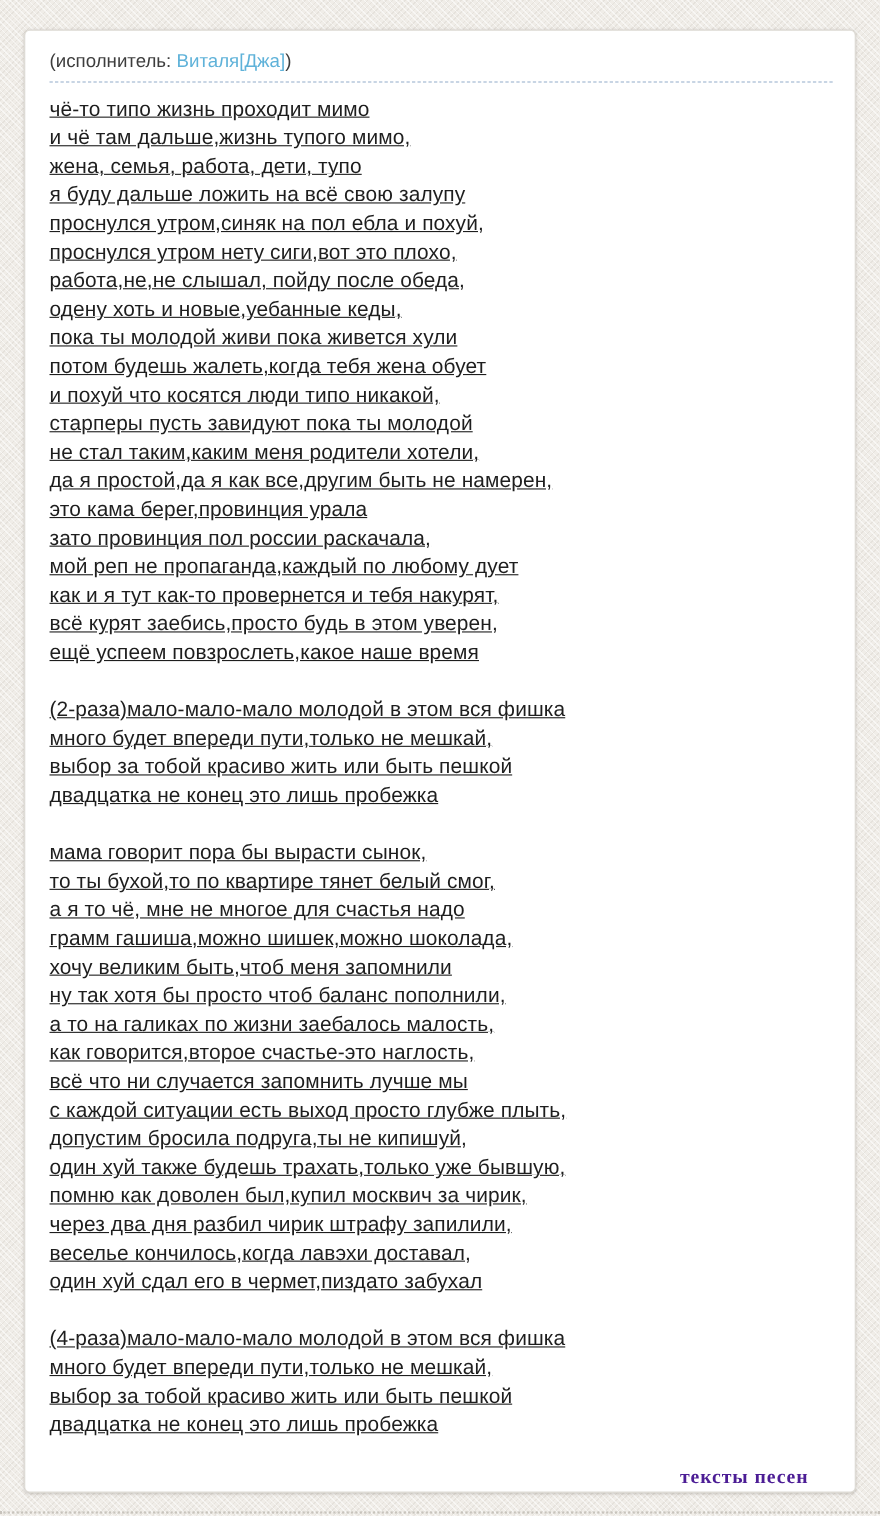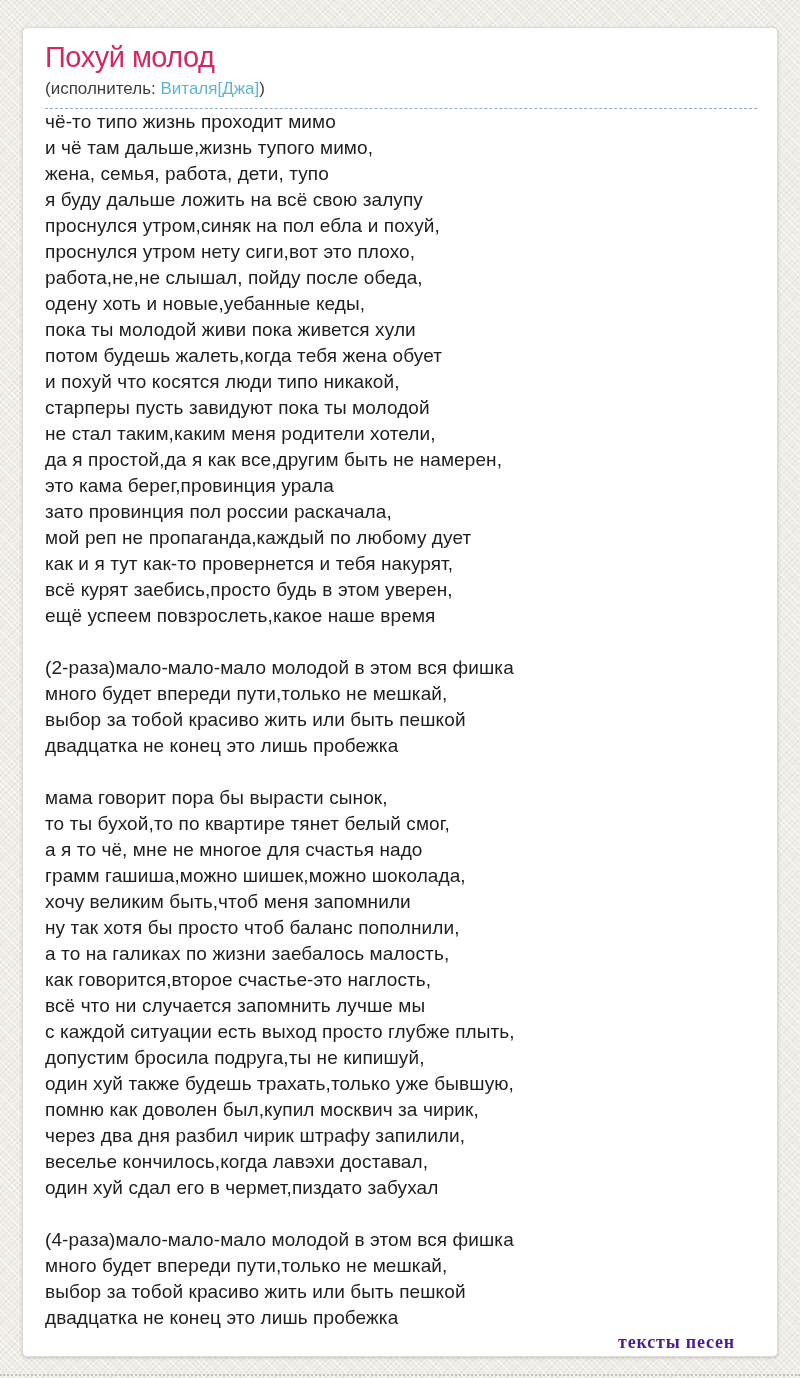--- a/index.html
+++ b/index.html
@@ -48,25 +48,27 @@
     padding-bottom: 8px;
     border-bottom: 1px dashed #92abc9;
     line-height: 1.2;
   }
   .artist-link {
     color: #5fb2d9;
     text-decoration: none;
     cursor: pointer;
   }
   .lyrics {
+    margin-top: 12px;
     font-size: 19px;
     line-height: 26px;
     color: #1e1e1e;
     white-space: pre-line;
     letter-spacing: 0.1px;
+    text-decoration: underline;
   }
   .logo {
     position: absolute;
     right: 9px;
     bottom: 5px;
     text-align: right;
     cursor: pointer;
     line-height: 1;
   }
   .logo-main {
@@ -87,21 +89,20 @@
     font-family: Liberation Serif, serif;
   }
 </style>
 </head>
 <body>
 
 <div class="page">
 
   <div class="lyrics-card">
 
-    <h1 class="song-title">Похуй молод</h1>
 
     <div class="artist-line"><span>(исполнитель: </span><a class="artist-link">Виталя[Джа]</a><span>)</span></div>
 
     <div class="lyrics">чё-то типо жизнь проходит мимо
 и чё там дальше,жизнь тупого мимо,
 жена, семья, работа, дети, тупо
 я буду дальше ложить на всё свою залупу
 проснулся утром,синяк на пол ебла и похуй,
 проснулся утром нету сиги,вот это плохо,
 работа,не,не слышал, пойду после обеда,

